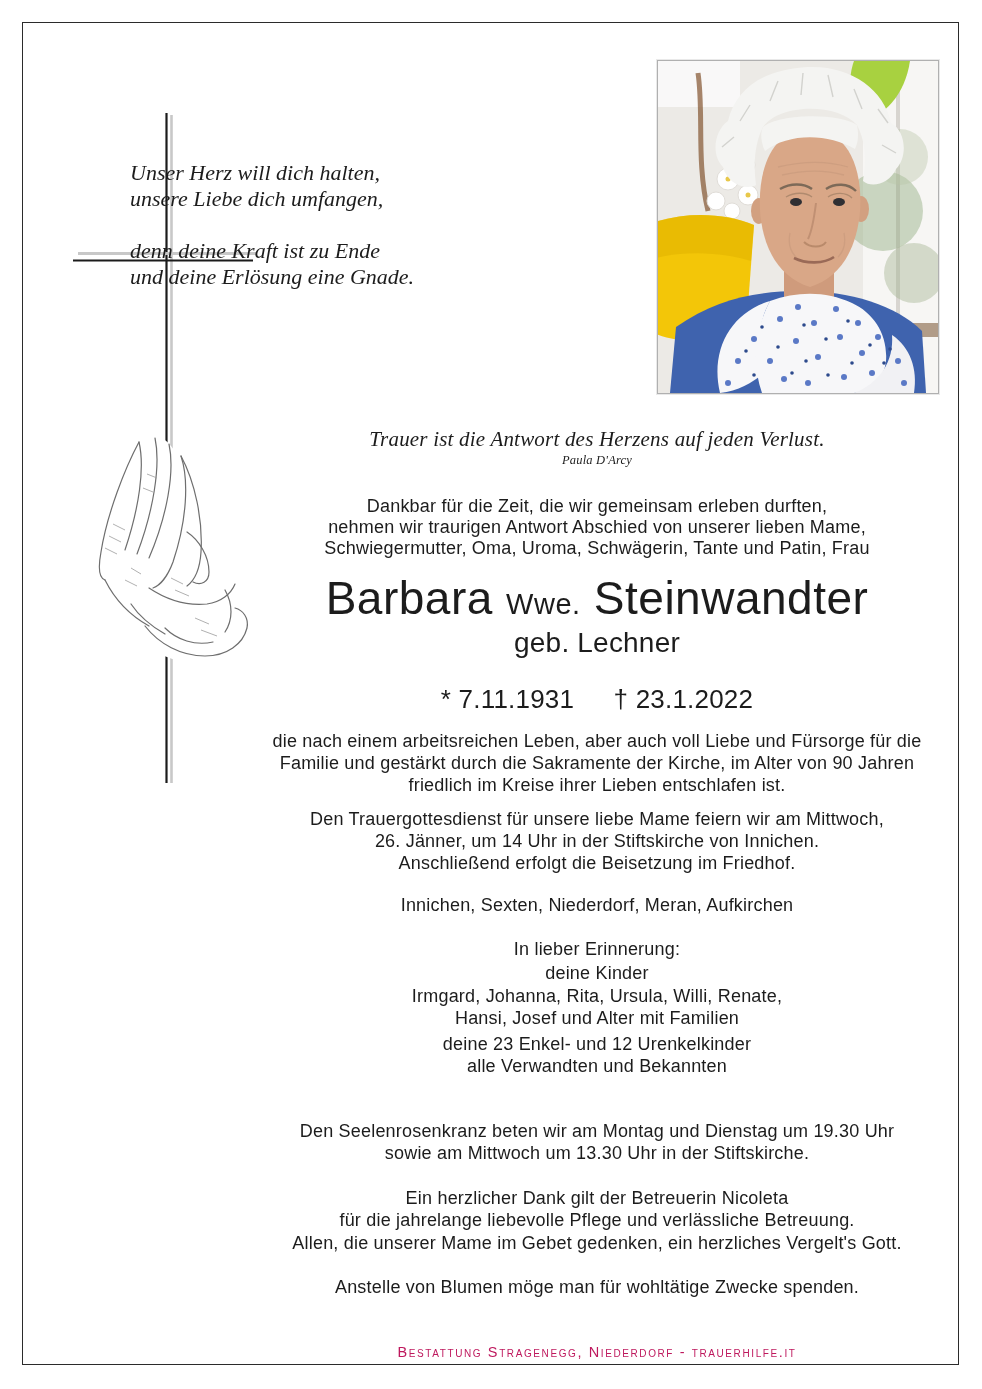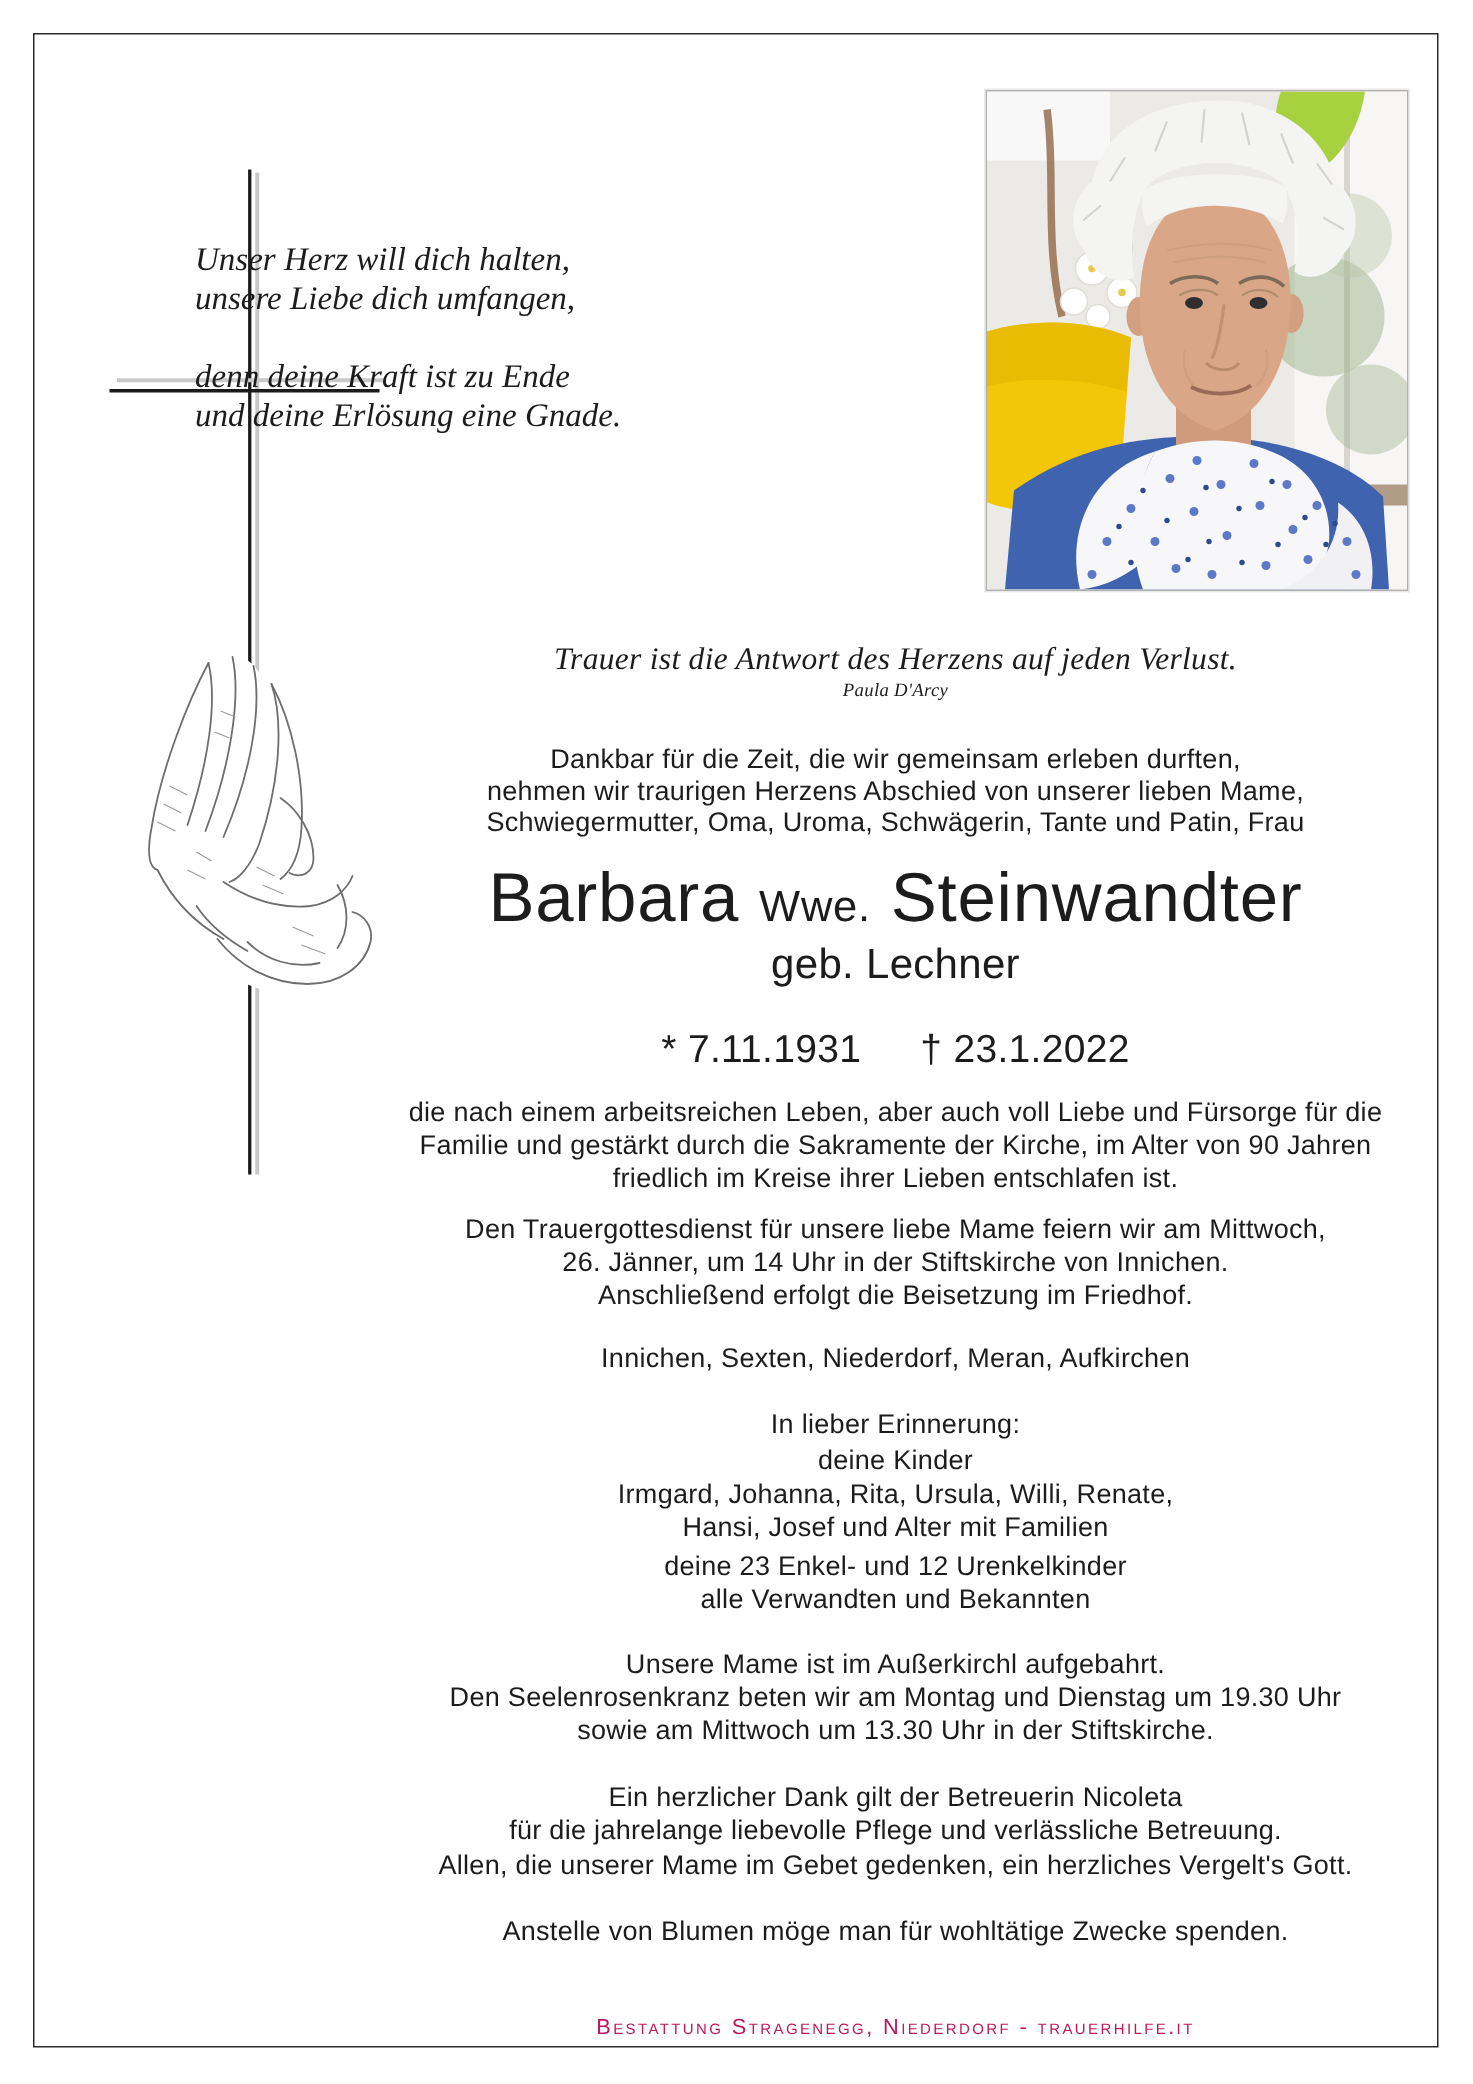--- a/index.html
+++ b/index.html
@@ -171,21 +171,21 @@
 
   <div class="pln" style="top:160px">Unser Herz will dich halten,</div>
   <div class="pln" style="top:186px">unsere Liebe dich umfangen,</div>
   <div class="pln" style="top:238px">denn deine Kraft ist zu Ende</div>
   <div class="pln" style="top:264px">und deine Erlösung eine Gnade.</div>
 
   <div class="ln quote" style="top:427px">Trauer ist die Antwort des Herzens auf jeden Verlust.</div>
   <div class="ln attr" style="top:453px">Paula D'Arcy</div>
 
   <div class="ln" style="top:496px">Dankbar für die Zeit, die wir gemeinsam erleben durften,</div>
-  <div class="ln" style="top:517px">nehmen wir traurigen Herzens Abschied von unserer lieben Mame,</div>
+  <div class="ln" style="top:517px">nehmen wir traurigen Antwort Abschied von unserer lieben Mame,</div>
   <div class="ln" style="top:538px">Schwiegermutter, Oma, Uroma, Schwägerin, Tante und Patin, Frau</div>
 
   <div class="ln name" style="top:572px">
     <span>Barbara</span>
     <span class="wwe">Wwe.</span>
     <span>Steinwandter</span>
   </div>
   <div class="ln maiden" style="top:627px">geb. Lechner</div>
 
   <div class="ln dates" style="top:685px">
@@ -203,21 +203,20 @@
 
   <div class="ln" style="top:895px">Innichen, Sexten, Niederdorf, Meran, Aufkirchen</div>
 
   <div class="ln" style="top:963px">deine Kinder</div>
   <div class="ln" style="top:939px">In lieber Erinnerung:</div>
   <div class="ln" style="top:986px">Irmgard, Johanna, Rita, Ursula, Willi, Renate,</div>
   <div class="ln" style="top:1008px">Hansi, Josef und Alter mit Familien</div>
   <div class="ln" style="top:1034px">deine 23 Enkel- und 12 Urenkelkinder</div>
   <div class="ln" style="top:1056px">alle Verwandten und Bekannten</div>
 
-  <div class="ln" style="top:1099px">Unsere Mame ist im Außerkirchl aufgebahrt.</div>
   <div class="ln" style="top:1121px">Den Seelenrosenkranz beten wir am Montag und Dienstag um 19.30 Uhr</div>
   <div class="ln" style="top:1143px">sowie am Mittwoch um 13.30 Uhr in der Stiftskirche.</div>
 
   <div class="ln" style="top:1188px">Ein herzlicher Dank gilt der Betreuerin Nicoleta</div>
   <div class="ln" style="top:1210px">für die jahrelange liebevolle Pflege und verlässliche Betreuung.</div>
   <div class="ln" style="top:1233px">Allen, die unserer Mame im Gebet gedenken, ein herzliches Vergelt's Gott.</div>
 
   <div class="ln" style="top:1277px">Anstelle von Blumen möge man für wohltätige Zwecke spenden.</div>
 
   <div class="ln footer" style="top:1344px">Bestattung Stragenegg, Niederdorf - trauerhilfe.it</div>

